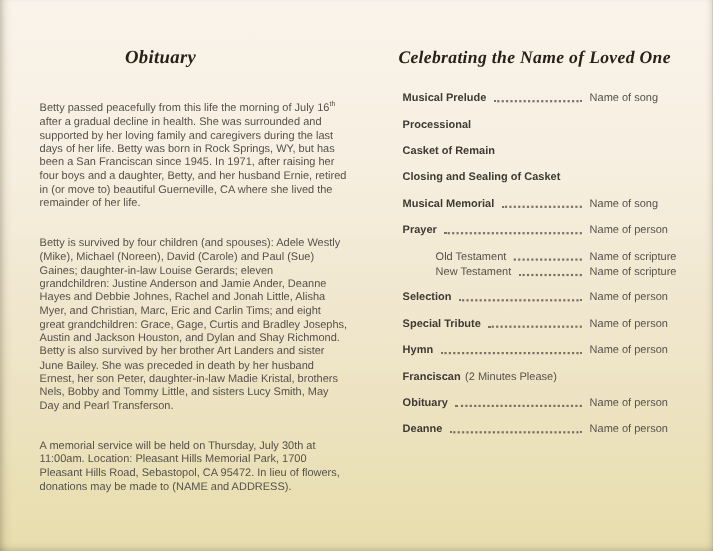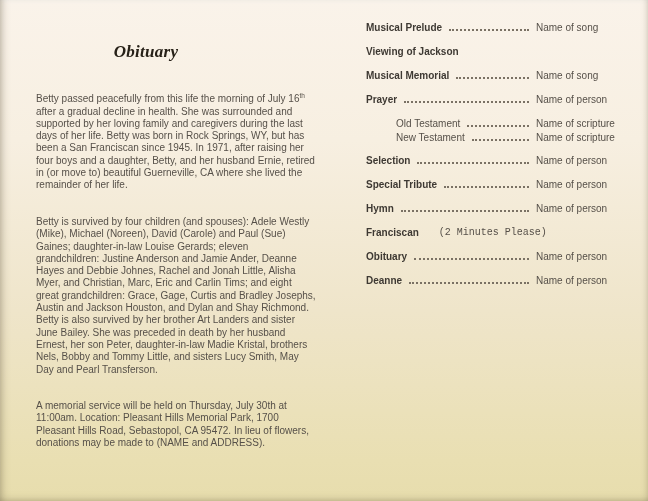--- a/index.html
+++ b/index.html
@@ -35,21 +35,21 @@
   
   .right-title-wrap{width:100%;text-align:center;padding-top:44px;}
   .right-title{font-size:16px;}
   .program{margin:21px 34px 0 42px;}
   .row{
     display:flex;align-items:flex-end;
     font-size:10px;line-height:13px;
     margin-bottom:11px;color:#565049;
   }
   .row .label{font-weight:bold;color:#3e3933;white-space:nowrap;}
-  .row .note{margin-left:20px;white-space:nowrap;font-family:Liberation Mono, monospace;}
+  .row .note{margin-left:4px;white-space:nowrap;}
   .leader{
     flex:1;min-width:16px;
     border-bottom:2px dotted #7a7164;
     margin:0 7px 3px 7px;
   }
   .value{flex:none;width:78px;white-space:nowrap;}
   .row.head{margin-bottom:1px;}
   .row.sub{margin:0 0 1px 30px;}
   .row.after-subs{margin-top:10px;}
 </style>
@@ -85,33 +85,42 @@
 Nels, Bobby and Tommy Little, and sisters Lucy Smith, May
 Day and Pearl Transferson.</p>
       <p>A memorial service will be held on Thursday, July 30th at
 11:00am.  Location:  Pleasant Hills Memorial Park, 1700
 Pleasant Hills Road, Sebastopol, CA 95472.  In lieu of flowers,
 donations may be made to (NAME and ADDRESS).</p>
     </div>
   </div>
 
   <div class="half">
+    <div class="right-title-wrap">
+      <span class="page-title right-title">Celebrating the Name of Loved One</span>
+    </div>
     <div class="program">
 
       <div class="row">
         <span class="label">Musical Prelude</span>
         <span class="leader"></span>
         <span class="value">Name of song</span>
       </div>
 
+      <div class="row">
+        <span class="label">Processional</span>
+      </div>
 
       <div class="row">
-        <span class="label">Viewing of Jackson</span>
+        <span class="label">Casket of Remain</span>
       </div>
 
+      <div class="row">
+        <span class="label">Closing and Sealing of Casket</span>
+      </div>
 
       <div class="row">
         <span class="label">Musical Memorial</span>
         <span class="leader"></span>
         <span class="value">Name of song</span>
       </div>
 
       <div class="row">
         <span class="label">Prayer</span>
         <span class="leader"></span>

